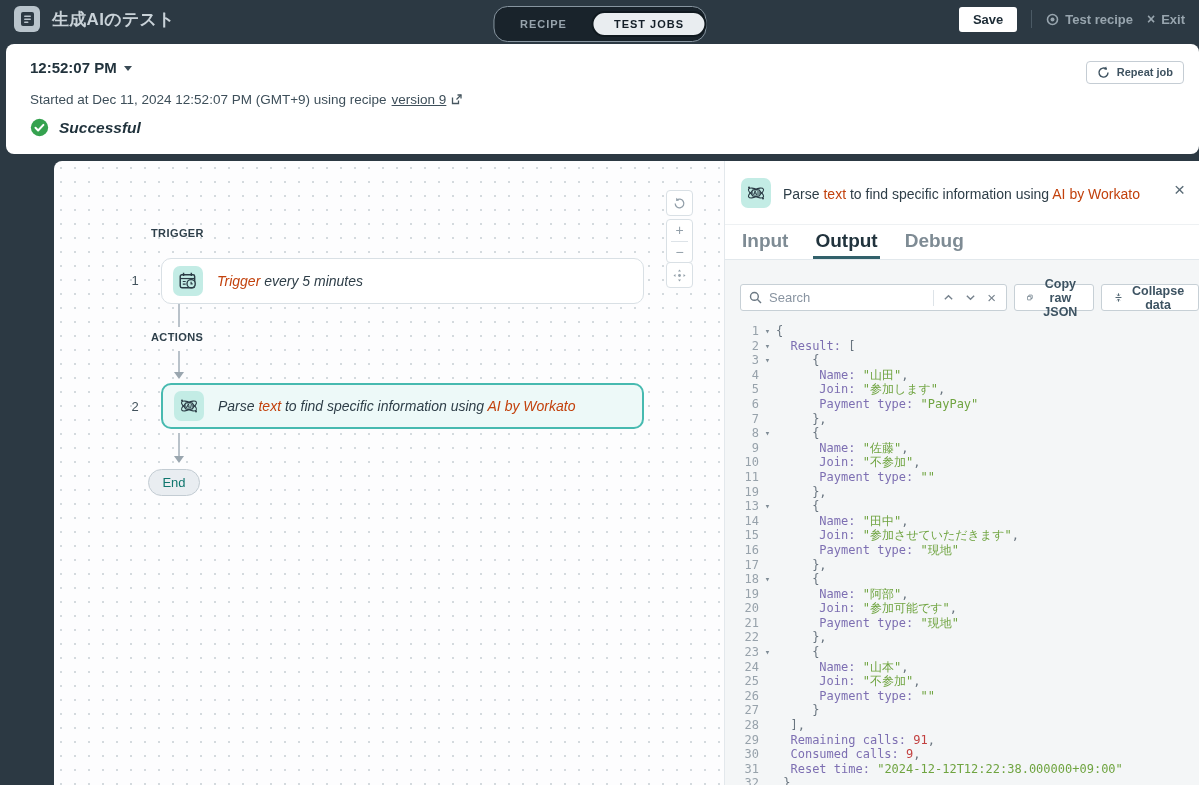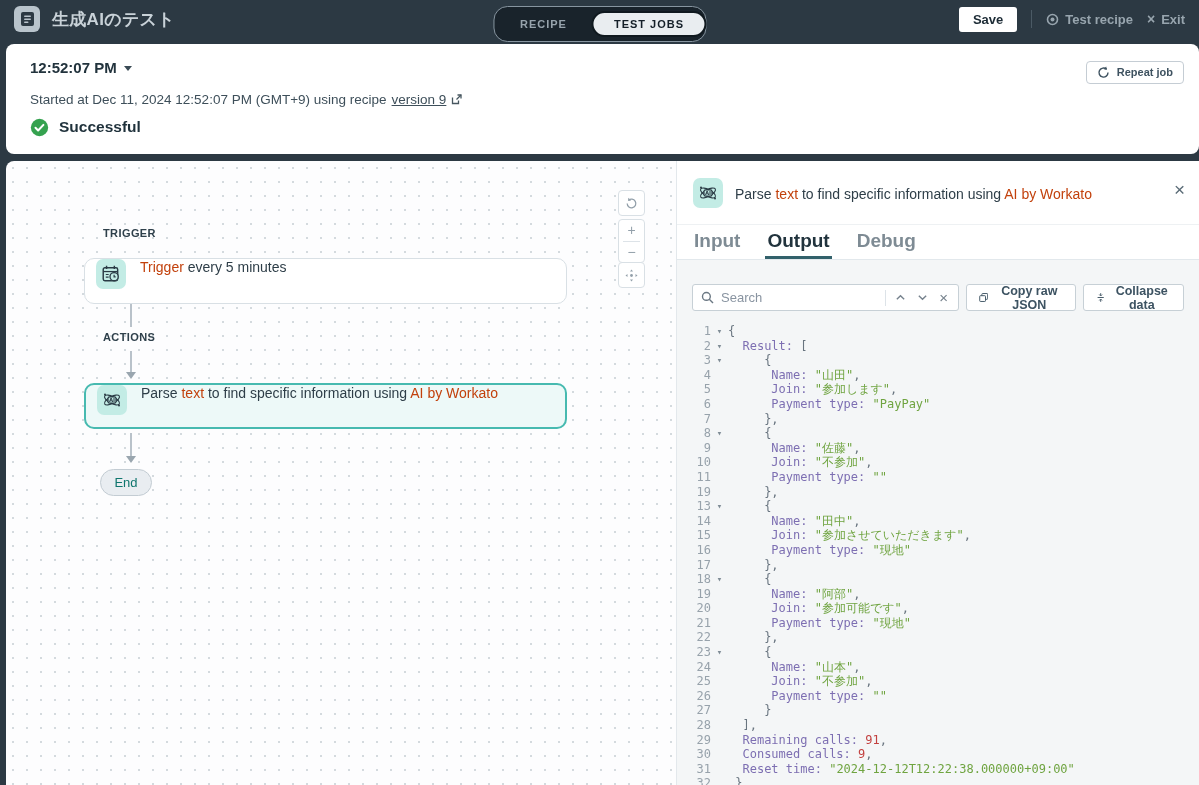--- a/index.html
+++ b/index.html
@@ -22,34 +22,34 @@
   .save-btn { background:#ffffff; border:none; border-radius:3px; padding:5px 14px; font-size:13px; font-weight:700; color:#1c2b35; cursor:pointer; font-family:inherit; }
   .tb-div { width:1px; height:18px; background:#4b5a65; }
   .tb-link { display:flex; align-items:center; gap:6px; color:#98a5ae; font-size:13px; font-weight:700; cursor:pointer; }
   
   .jobcard { position:absolute; left:6px; right:0; top:44px; height:110px; background:#ffffff; border-radius:8px; padding-left:24px; }
   .time-row { position:absolute; top:15px; left:24px; display:flex; align-items:center; gap:7px; cursor:pointer; }
   .time-label { font-size:15px; font-weight:700; color:#22333d; }
   .caret-down { width:0; height:0; border-left:4px solid transparent; border-right:4px solid transparent; border-top:5px solid #3a4a55; margin-top:2px; }
   .started-row { position:absolute; top:48px; left:24px; font-size:13.5px; color:#3e4f5a; display:flex; align-items:center; gap:5px; }
   .version-link { color:#3e4f5a; text-decoration:underline; cursor:pointer; }
-  .status-row { position:absolute; top:74px; left:24px; display:flex; align-items:flex-start; gap:10px; }
+  .status-row { position:absolute; top:74px; left:24px; display:flex; align-items:flex-end; gap:10px;font-style:italic; }
   .status-label { font-size:15.5px; font-weight:700; color:#1f313b; }
   .repeat-btn { position:absolute; right:15px; top:17px; display:flex; align-items:flex-start; gap:7px; background:#fff; border:1px solid #c5cdd4; border-radius:4px; padding:4px 10px; font-size:11px; font-weight:600; color:#3e5260; cursor:pointer; font-family:inherit; }
   
   .workspace { position:absolute; left:6px; right:0; top:161px; bottom:0; display:flex; }
   .canvas { width:670px; flex:none; position:relative; background:#fdfdfe;
     background-image:radial-gradient(circle,#d4dade 1.2px,transparent 1.3px);
-    background-size:14px 14px; border-top-left-radius:8px; overflow:hidden; }
+    background-size:14px 14px; border-top-left-radius:8px; overflow:hidden;margin-left:48px; }
   .section-label { position:absolute; font-size:11px; font-weight:700; color:#2f404b; letter-spacing:.4px; }
   .lbl-trigger { left:97px; top:66px; }
   .lbl-actions { left:97px; top:170px; }
   .step-number { position:absolute; left:74px; width:14px; text-align:center; font-size:13px; color:#42525c; }
   .num-1 { top:112px; } .num-2 { top:238px; }
-  .step-card { position:absolute; left:78px; width:483px; height:46px; background:#fff; border:1px solid #d9e0e5; border-radius:10px; display:flex; padding:0 11px; gap:14px; cursor:pointer; }
+  .step-card { position:absolute; left:107px; width:483px; height:46px; background:#fff; border:1px solid #d9e0e5; border-radius:10px; display:flex; align-items:center; padding:0 11px; gap:14px; cursor:pointer;font-style:italic; }
   .card-1 { top:97px; }
   .card-2 { top:222px; border:2px solid #47bab0; background:#edf9f8; }
   .step-icon { width:30px; height:30px; flex:none; border-radius:7px; background:#c3ece5; display:flex; align-items:center; justify-content:center; }
   .step-title { font-size:14px; color:#2e3e48; }
   .pt-link { color:#c2410c; cursor:pointer; }
   .conn { position:absolute; left:124px; width:2px; background:#b9c2ca; }
   .seg1 { top:143px; height:23px; }
   .seg2 { top:190px; height:21px; }
   .seg3 { top:272px; height:23px; }
   .arrowhead { position:absolute; left:119.5px; width:0; height:0; border-left:5.5px solid transparent; border-right:5.5px solid transparent; border-top:7px solid #9aa6af; }

